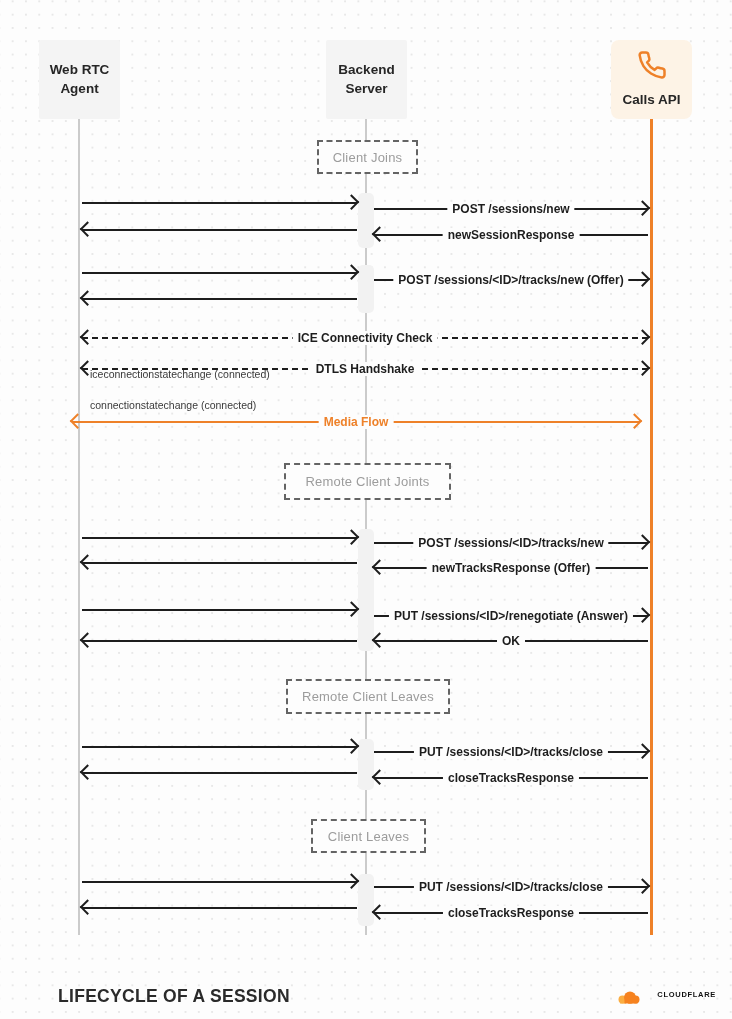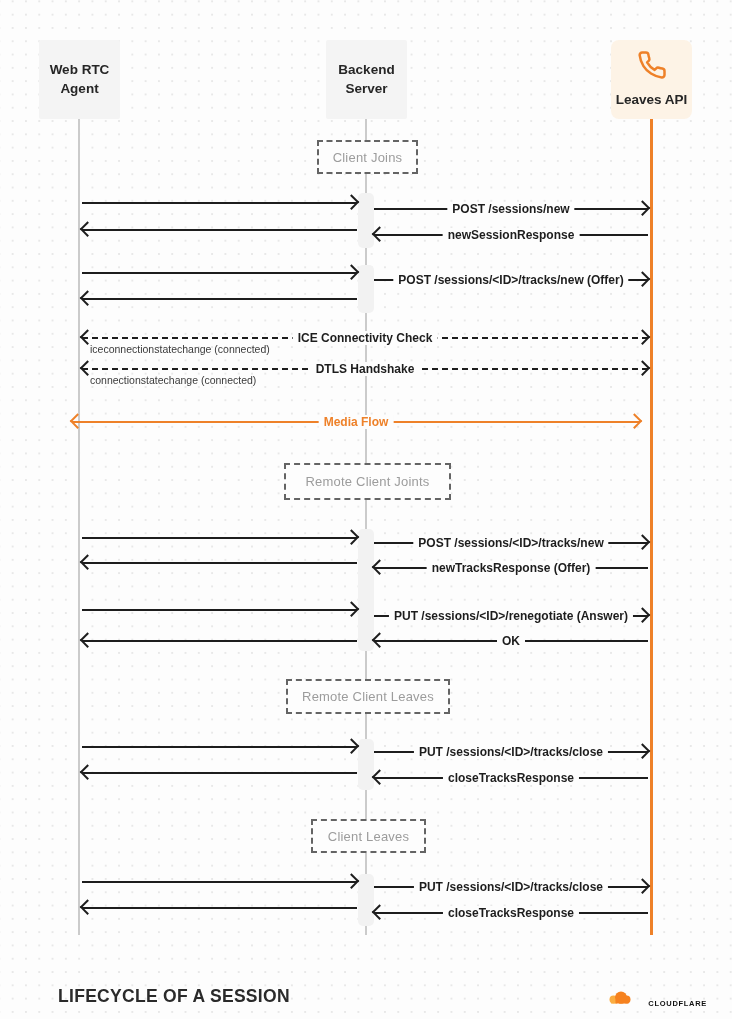--- a/index.html
+++ b/index.html
@@ -30,24 +30,24 @@
   .msg{position:absolute;height:18px;color:#1d1d1d;}
   .msg .line{position:absolute;left:0;right:0;top:50%;margin-top:-1.25px;border-top:2.5px solid currentColor;}
   .msg.dashedline .line{border-top-style:dashed;}
   .msg .lbl{position:absolute;left:50%;top:50%;transform:translate(-50%,-50%);
     background:#fdfdfd;padding:0 5px;font-weight:bold;font-size:12px;white-space:nowrap;}
   .msg .head{position:absolute;top:50%;width:9px;height:9px;border:0 solid currentColor;}
   .msg .head.hr{right:0;border-top-width:2.5px;border-right-width:2.5px;transform:translateY(-58%) rotate(45deg);}
   .msg .head.hl{left:0;border-top-width:2.5px;border-left-width:2.5px;transform:translateY(-58%) rotate(-45deg);}
   .msg.orange{color:#ee8129;}
   
-  .caption{position:absolute;font-size:10.5px;color:#3a3a3a;white-space:nowrap;}
+  .caption{position:absolute;font-size:10.5px;color:#3a3a3a;white-space:nowrap;margin-top:25px;}
   
   .title{position:absolute;left:14px;top:986px;font-size:17.5px;font-weight:bold;color:#2a2a2a;letter-spacing:.3px;margin-left:44px;}
-  .logo{position:absolute;right:25px;top:990px;display:flex;align-items:flex-end;gap:17px;}
+  .logo{position:absolute;right:16px;top:990px;display:flex;align-items:flex-start;gap:17px;}
   .logo .brand{font-size:7.5px;font-weight:bold;letter-spacing:.7px;color:#101010;}
 </style>
 </head>
 <body>
 
 <div id="canvas">
 
   <div class="lifeline" style="left:78px"></div>
   <div class="lifeline" style="left:365px"></div>
   <div class="lifeline orange" style="left:650px"></div>
@@ -65,21 +65,21 @@
   <div class="actor" style="left:326px">
     <span>Backend</span>
     <span>Server</span>
   </div>
   <div class="actor calls" style="left:611px">
     <span>
       <svg width="30" height="30" viewBox="0 0 24 24" fill="none" stroke="#ee8129" stroke-width="2" stroke-linecap="round" stroke-linejoin="round">
         <path d="M22 16.92v3a2 2 0 0 1-2.18 2 19.79 19.79 0 0 1-8.63-3.07 19.5 19.5 0 0 1-6-6 19.79 19.79 0 0 1-3.07-8.67A2 2 0 0 1 4.11 2h3a2 2 0 0 1 2 1.72 12.84 12.84 0 0 0 .7 2.81 2 2 0 0 1-.45 2.11L8.09 9.91a16 16 0 0 0 6 6l1.27-1.27a2 2 0 0 1 2.11-.45 12.84 12.84 0 0 0 2.81.7A2 2 0 0 1 22 16.92z"></path>
       </svg>
     </span>
-    <span class="alabel">Leaves API</span>
+    <span class="alabel">Calls API</span>
   </div>
 
   <div class="section" style="left:284px;top:463px;width:163px;height:33px">
     <span>Remote Client Joints</span>
   </div>
   <div class="section" style="left:317px;top:140px;width:97px;height:30px">
     <span>Client Joins</span>
   </div>
   <div class="section" style="left:286px;top:679px;width:160px;height:31px">
     <span>Remote Client Leaves</span>

